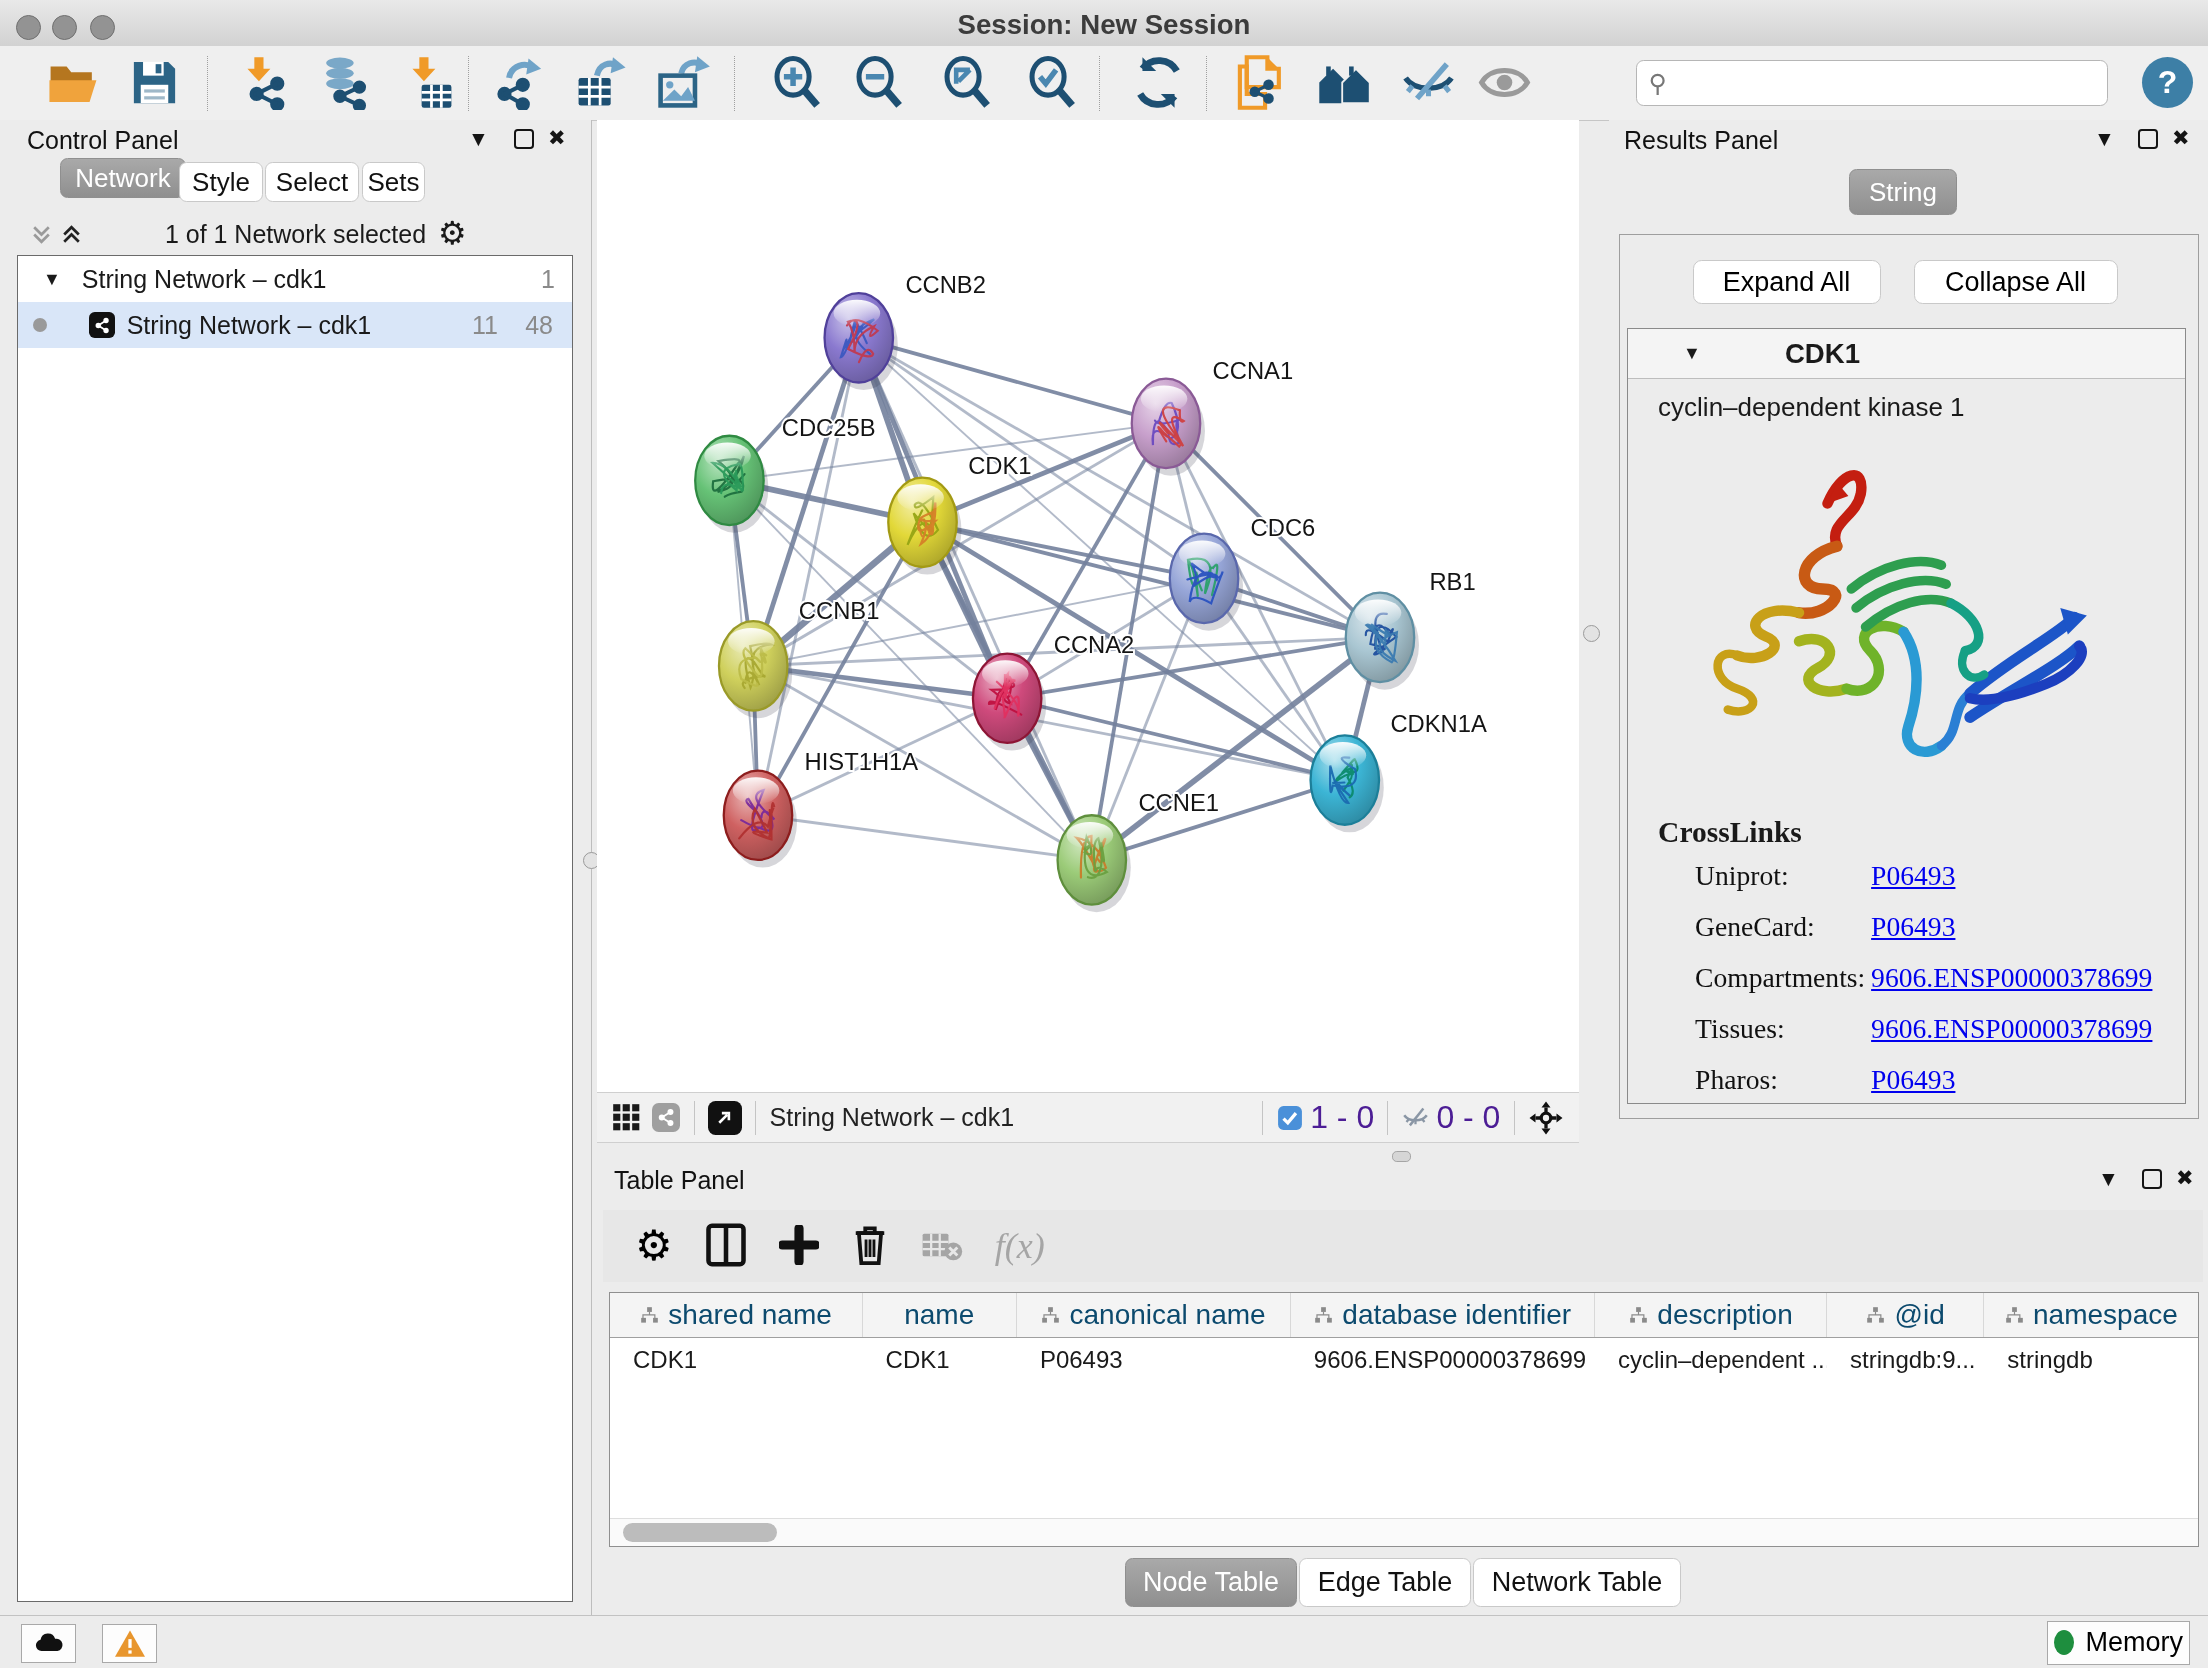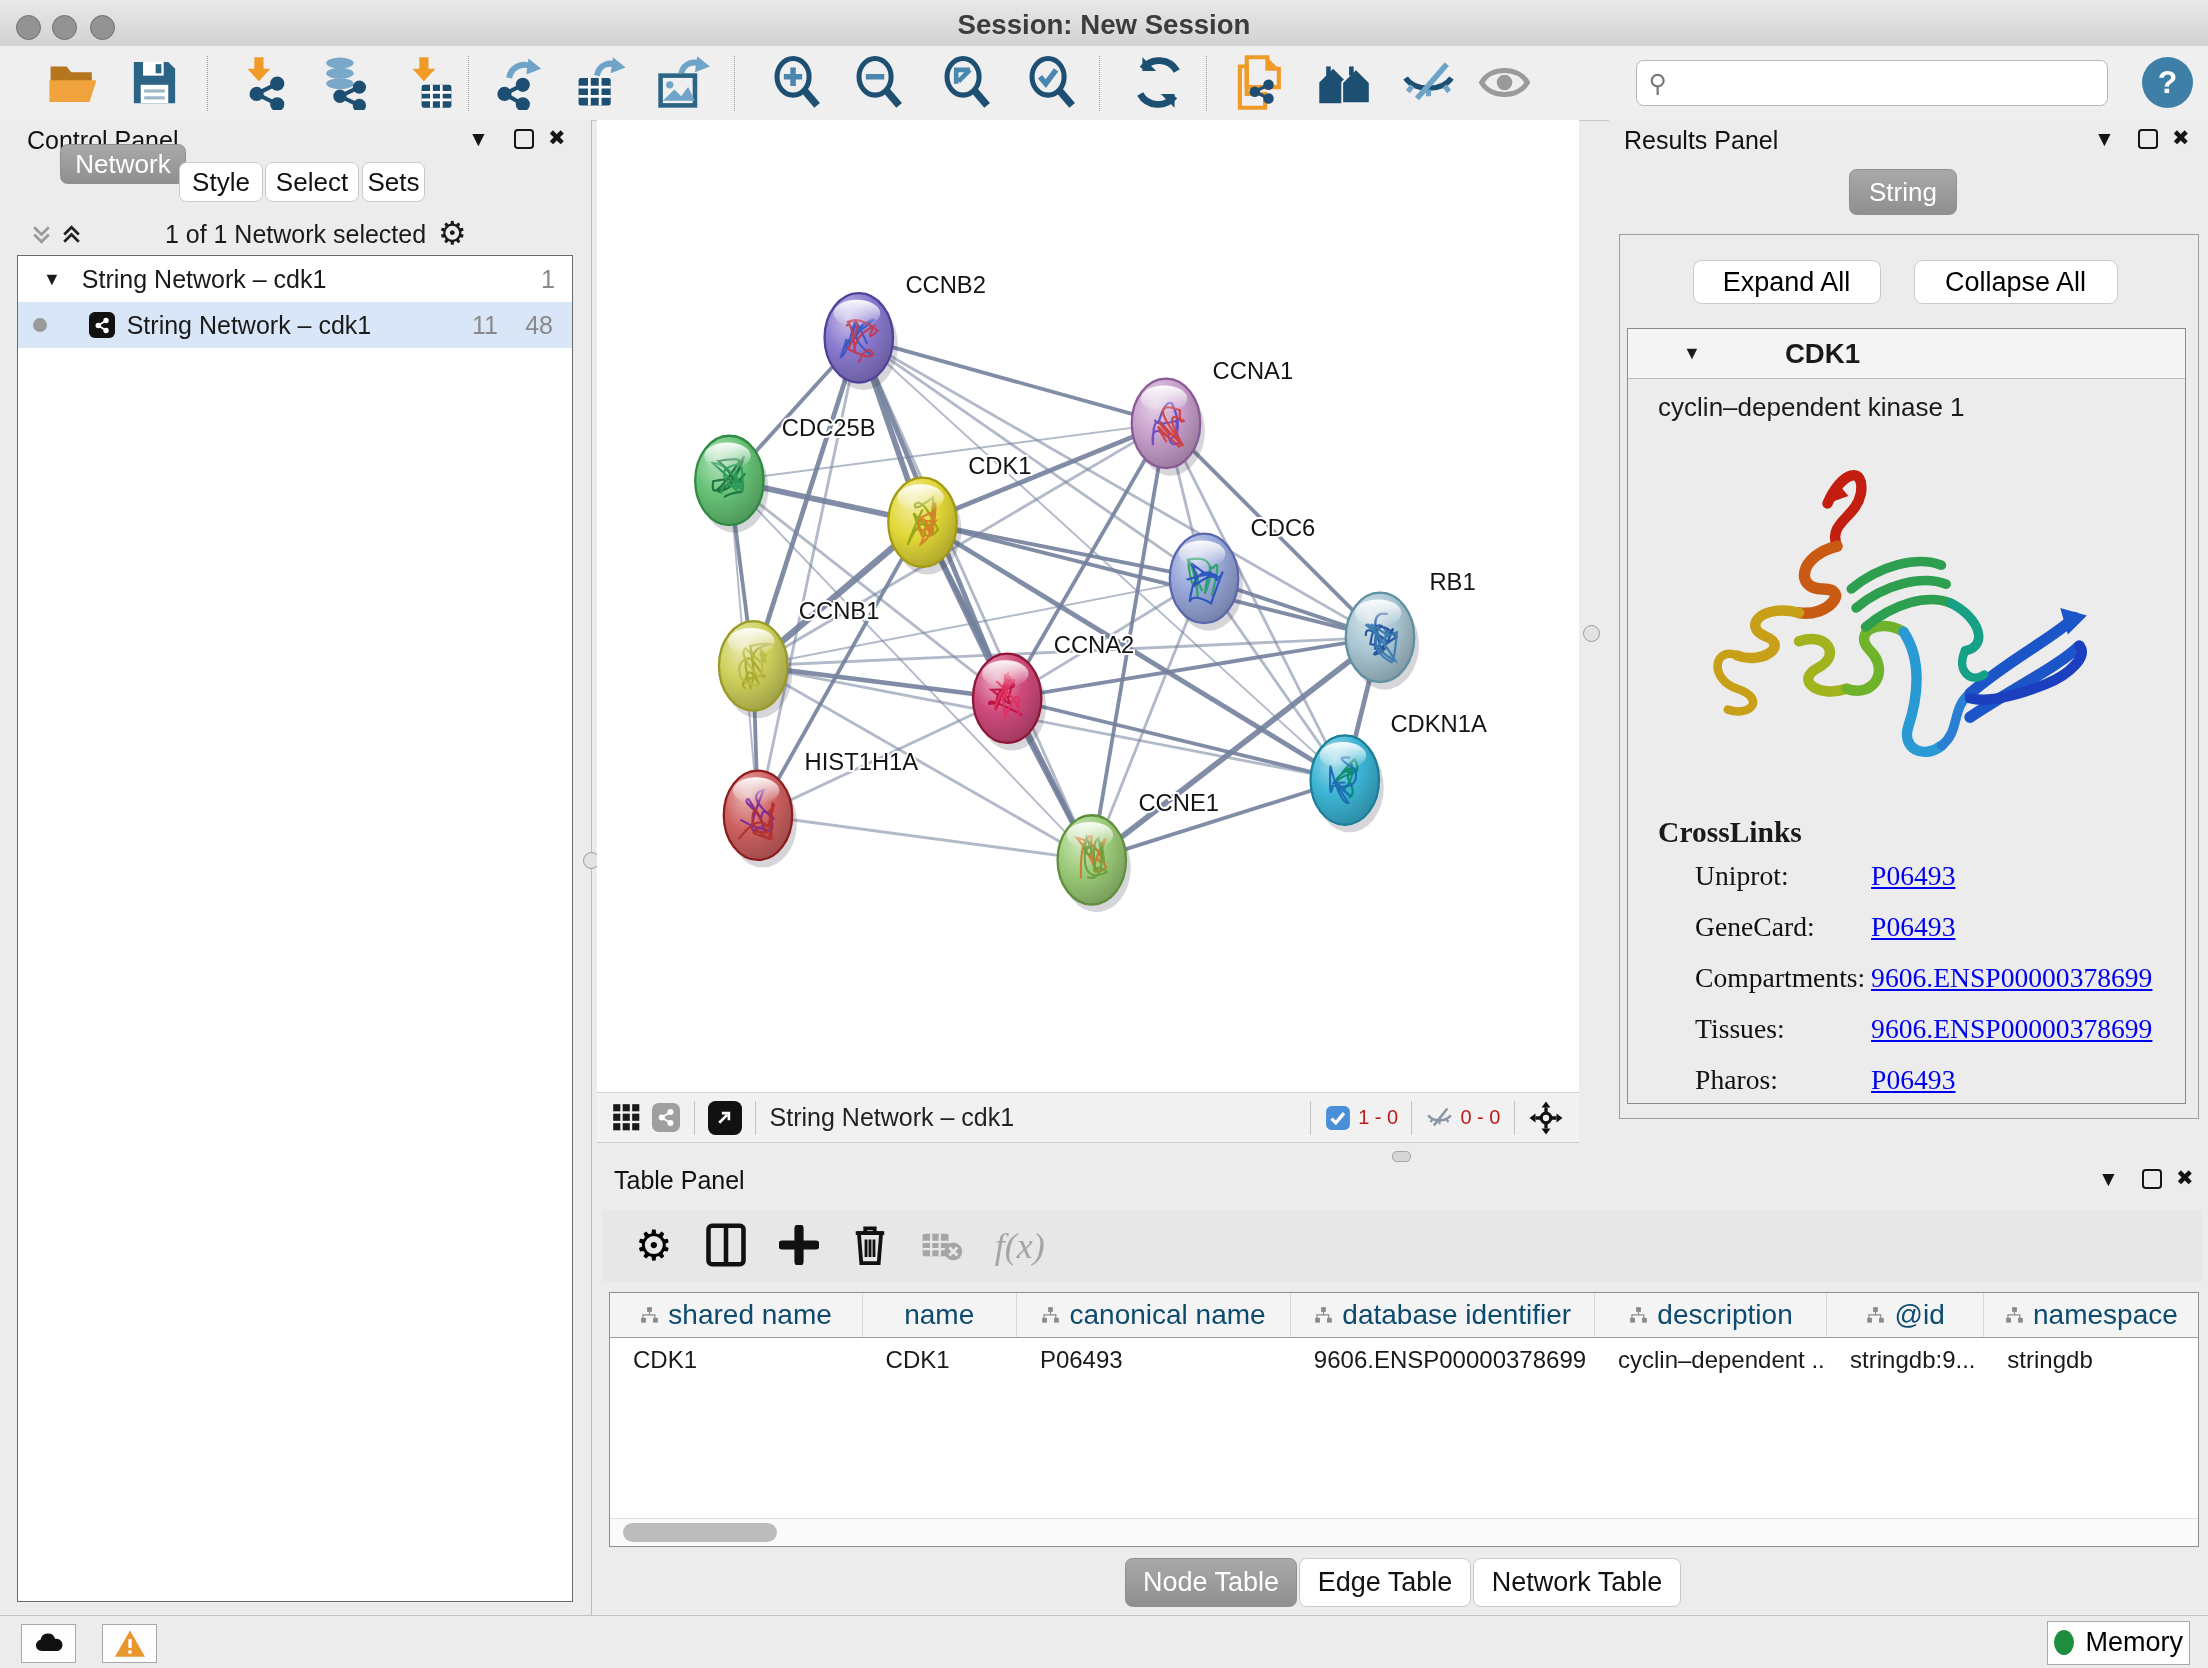--- a/index.html
+++ b/index.html
@@ -45,21 +45,21 @@
                align-items:center;justify-content:center;}
   
   #network-view{left:597px;top:120px;width:982px;height:972px;background:#fff;}
   .node-label{font-size:25px;fill:#141414;paint-order:stroke;stroke:#ffffff;stroke-width:4px;
               font-family:"Liberation Sans","DejaVu Sans",sans-serif;}
   #net-toolbar{left:597px;top:1092px;width:982px;height:49px;background:#f1f1f1;
                border-top:1px solid #cfcfcf;border-bottom:1px solid #cfcfcf;
                display:flex;align-items:center;}
   .ntsep{width:0;height:34px;border-left:1px solid #c4c4c4;margin:0 13.3px;}
   #nt-title{font-size:25px;color:#222;}
-  .nt-count{font-size:20px;color:#b91c1c;margin-left:7.6px;}
+  .nt-count{font-size:32px;color:#4c1d95;margin-left:7.6px;}
   
   #results-panel{left:1609px;top:120px;width:599px;height:1042px;background:#ececec;}
   #string-tab{position:absolute;left:240px;top:49px;width:108px;height:46px;}
   #res-box{position:absolute;left:9.5px;top:114px;width:578px;height:883px;background:#ececec;
            border:1.9px solid #9e9e9e;}
   .res-btn{position:absolute;top:25px;height:44px;background:#fff;border:1px solid #c9c9c9;
            border-radius:8.6px;font-size:27px;cursor:pointer;}
   #cdk-box{position:absolute;left:7.6px;top:93px;width:557px;height:774px;border:1.9px solid #8a8a8a;
            background:#ececec;}
   #cdk-head{height:49px;background:#f4f4f4;border-bottom:1px solid #bdbdbd;display:flex;
@@ -285,21 +285,21 @@
       <span>?</span>
     </button>
 </div>
 
 <div id="control-panel" class="abs">
   <div style="position:absolute;left:27px;top:5.7px;" class="ptitle">Control Panel</div>
   <span style="position:absolute;left:468px;top:7.6px;" class="phead-ico">▼</span>
   <span style="position:absolute;left:514px;top:8.6px;" class="float-ico"></span>
   <span style="position:absolute;left:548px;top:6.7px;" class="phead-ico">✖</span>
   <div id="cp-tabs">
-    <button class="tabbtn sel" style="left:60px;top:24px;width:126px;position:absolute;height:40px;">Network</button>
+    <button class="tabbtn sel" style="left:60px;top:38px;width:126px;position:absolute;height:40px;">Network</button>
     <button class="tabbtn" style="left:179px;top:42px;width:84px;position:absolute;height:40px;">Style</button>
     <button class="tabbtn" style="left:265px;top:42px;width:94px;position:absolute;height:40px;">Select</button>
     <button class="tabbtn" style="left:362px;top:42px;width:63px;position:absolute;height:40px;">Sets</button>
   </div>
   <div id="cp-sub">
     <svg style="position:absolute;left:28.5px;top:7.6px;" width="25" height="25" viewBox="0 0 24 24">
       <path d="M5 5l7 7 7-7M5 12l7 7 7-7" stroke="#9a9a9a" stroke-width="2.6" fill="none"></path>
     </svg>
     <svg style="position:absolute;left:59px;top:7.6px;" width="25" height="25" viewBox="0 0 24 24">
       <path d="M5 19l7-7 7 7M5 12l7-7 7 7" stroke="#222" stroke-width="2.6" fill="none"></path>

